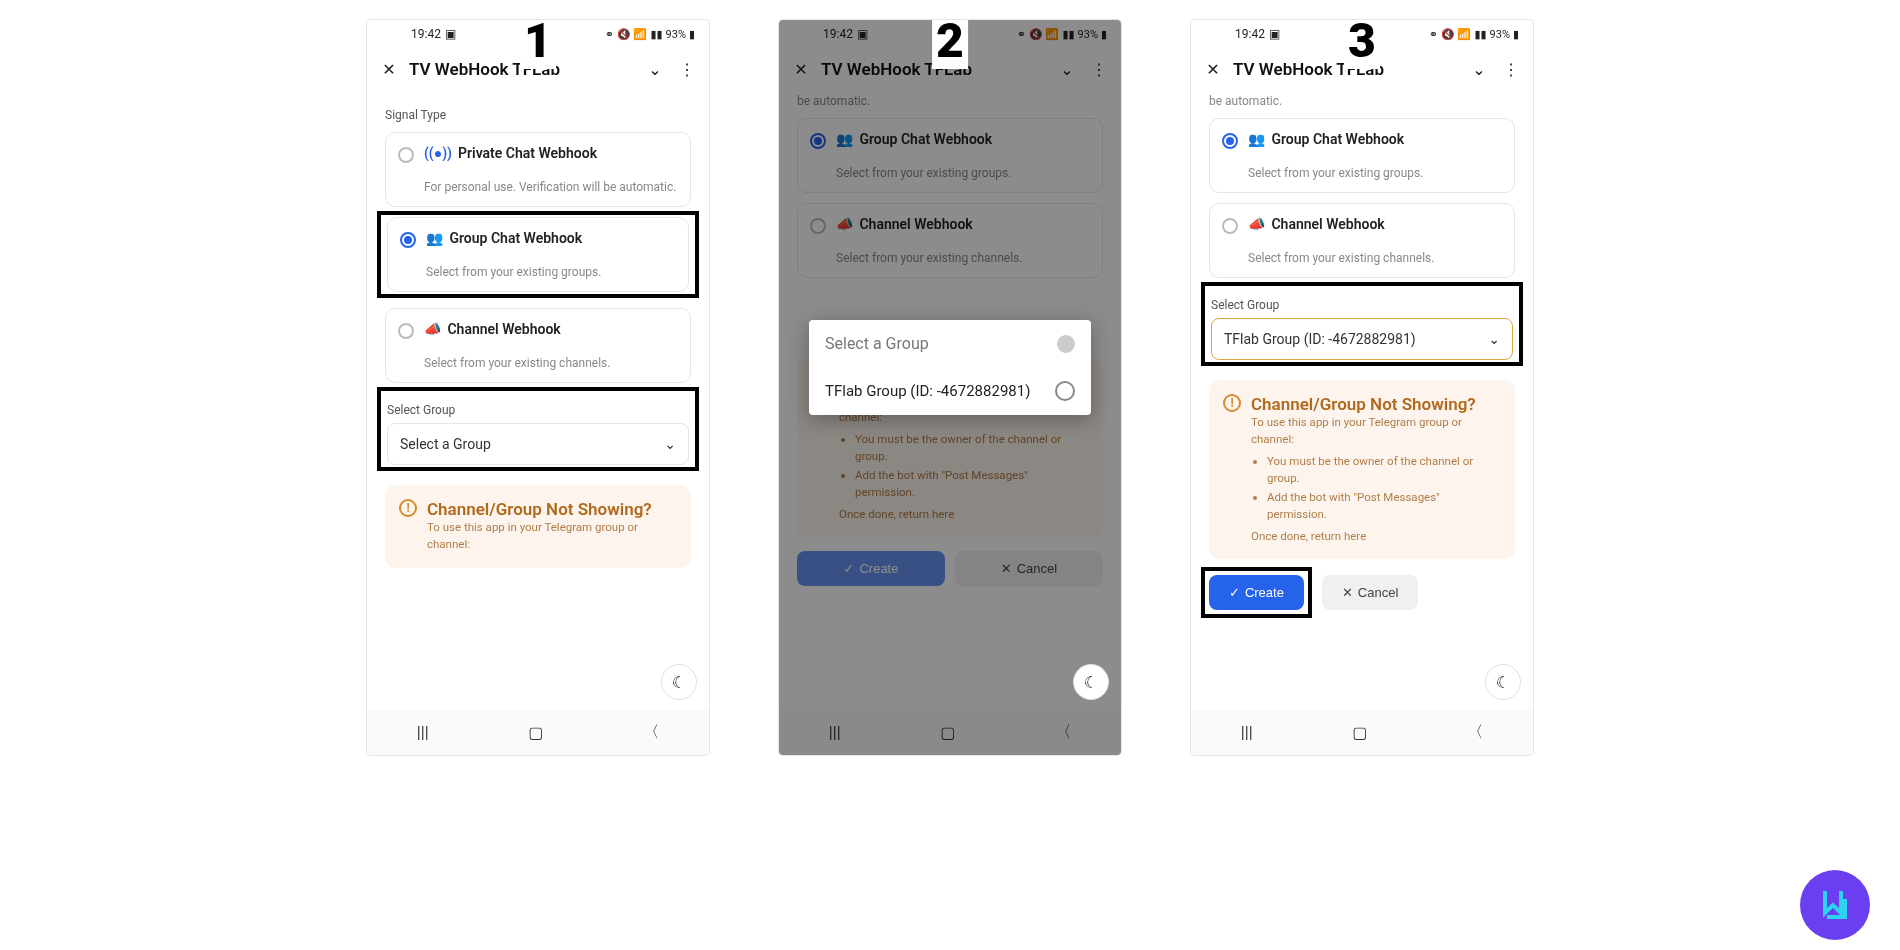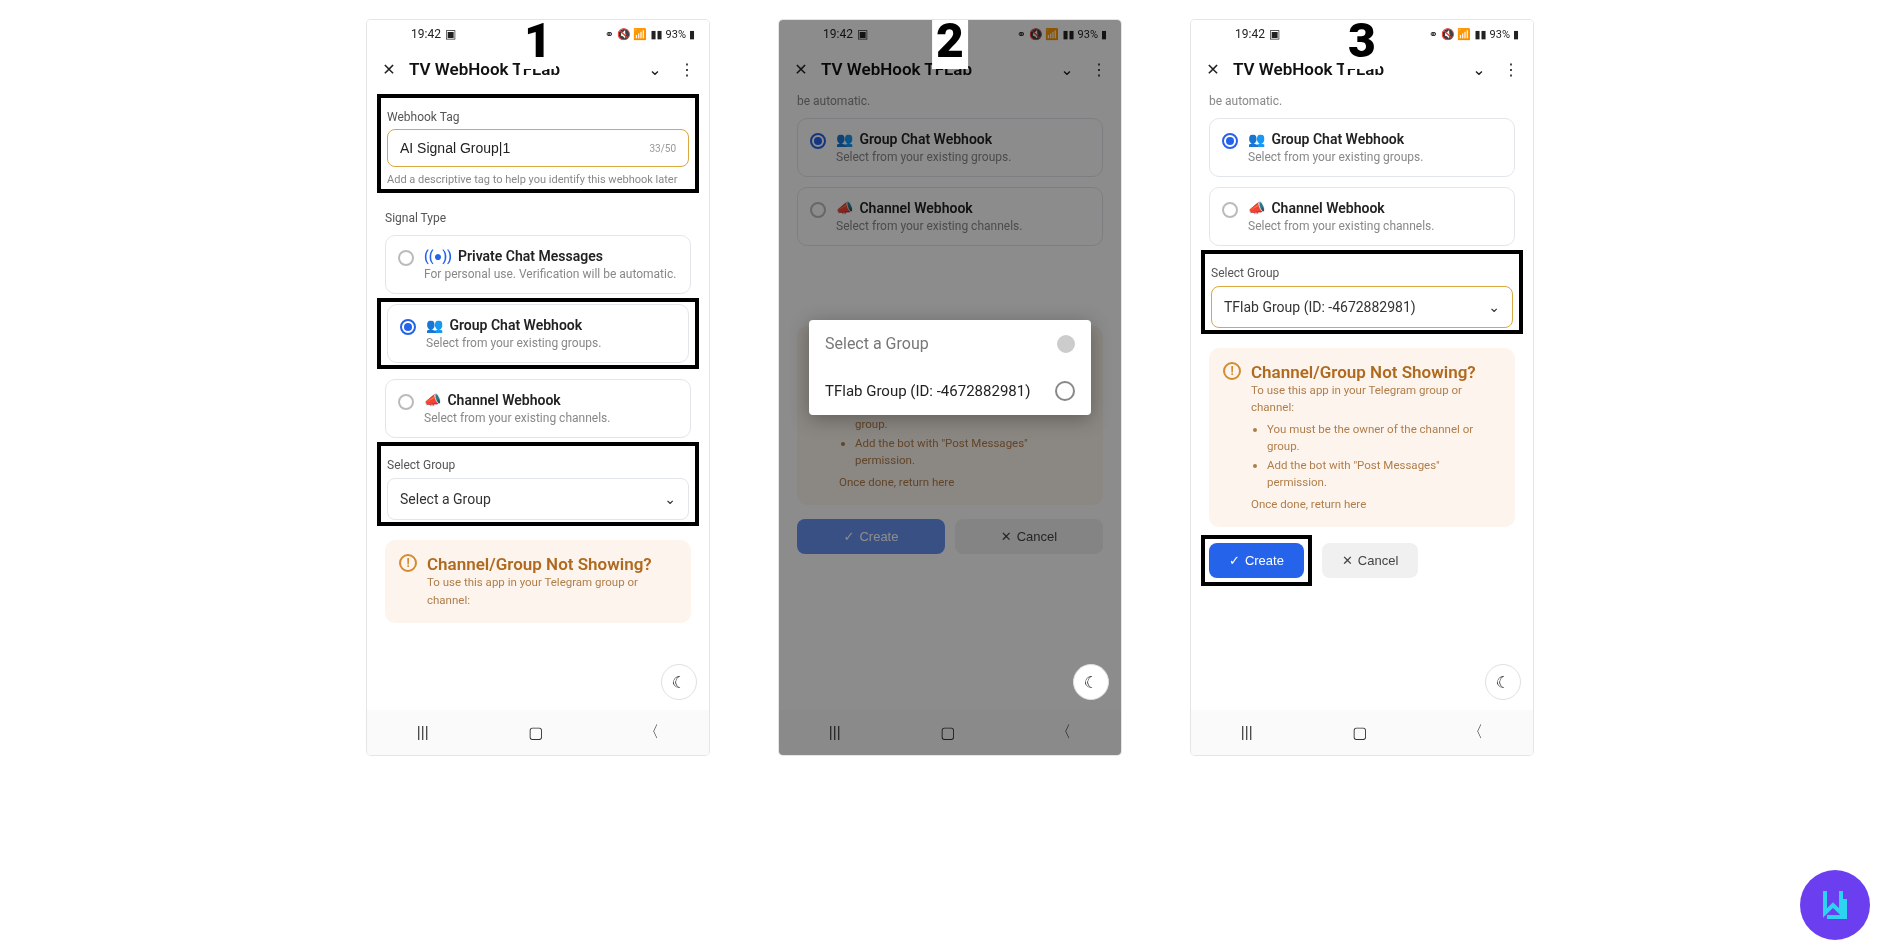--- a/index.html
+++ b/index.html
@@ -141,21 +141,21 @@
   }
   .option-body { flex: 1; }
   .option-title {
     display: flex;
     align-items: center;
     gap: 6px;
     font-size: 14px;
     font-weight: 600;
     color: #222;
   }
-  .option-desc { font-size: 12px; color: #888; margin-top: 3px; }
+  .option-desc { font-size: 12px; color: #888; margin-top: 19px; }
   .select-box {
     border: 1px solid #e2e5ea;
     border-radius: 8px;
     padding: 12px;
     display: flex;
     align-items: center;
     justify-content: space-between;
     margin-top: 6px;
     font-size: 14px;
     color: #333;
@@ -320,37 +320,29 @@
         <span>▮</span>
       </div>
     </div>
     <div class="app-header">
       <div class="icon-btn">✕</div>
       <div class="header-title">TV WebHook TFLab</div>
       <div class="icon-btn">⌄</div>
       <div class="icon-btn">⋮</div>
     </div>
     <div class="content-area">
-      <div class="highlight-box">
-        <div class="section-label">Webhook Tag</div>
-        <div class="input-box">
-          <input value="AI Signal Group|1" style="">
-          <span class="char-count">33/50</span>
-        </div>
-        <div class="hint">Add a descriptive tag to help you identify this webhook later</div>
-      </div>
 
       <div class="section-label" style="margin-top:18px;">Signal Type</div>
 
       <div class="option-card">
         <div class="radio"></div>
         <div class="option-body">
           <div class="option-title">
               <span class="icon-private">((●))</span>
-              <span>Private Chat Messages</span>
+              <span>Private Chat Webhook</span>
             </div>
           <div class="option-desc">For personal use. Verification will be automatic.</div>
         </div>
       </div>
 
       <div class="highlight-box">
         <div class="option-card" style="margin-top:0;">
           <div class="radio selected"></div>
           <div class="option-body">
             <div class="option-title">

